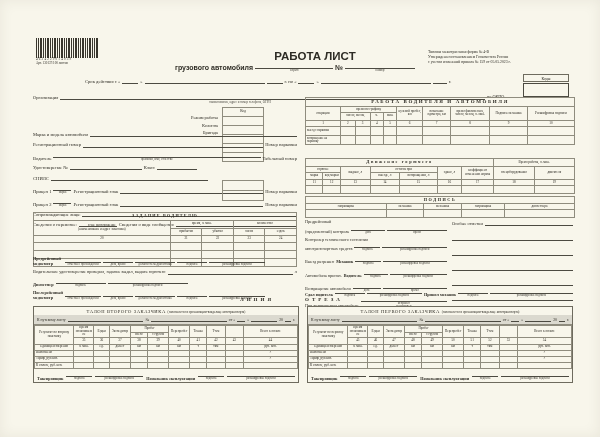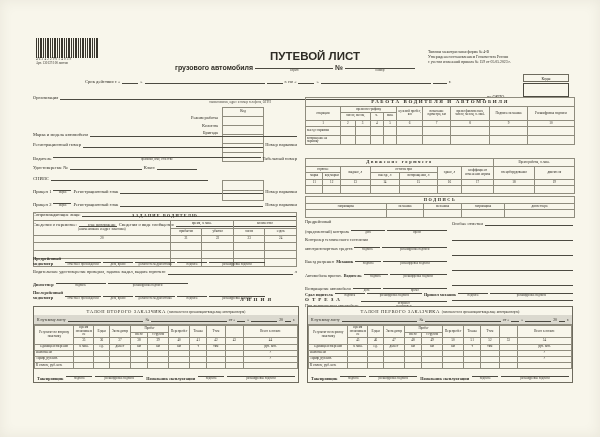--- a/index.html
+++ b/index.html
@@ -40,21 +40,21 @@
 
 <div class="sheet">
 
   <div class="abs" style="left:36px;top:38px;width:70px;">
     <div class="barcode"></div>
     <div class="tiny" style="font-size:3.2px;letter-spacing:1.2px;">4634229014059</div>
     <div class="tiny" style="font-size:3.2px;">Арт. 130137/100 листов</div>
   </div>
 
   <div class="abs sans" style="left:175px;top:50px;width:280px;text-align:center;">
-    <div class="b" style="font-size:11.5px;">ПУТЕВОЙ ЛИСТ</div>
+    <div class="b" style="font-size:11.5px;">РАБОТА ЛИСТ</div>
     <div class="frow" style="font-size:7px;margin-top:1px;align-items:flex-end;">
       <span class="b">грузового автомобиля</span>
       <span class="fl" style="width:78px;">
           <i class="ln"></i>
           <b class="cap">серия</b>
         </span>
       <span class="b">№</span>
       <span class="fl" style="width:70px;">
           <i class="ln"></i>
           <b class="cap">номер</b>

